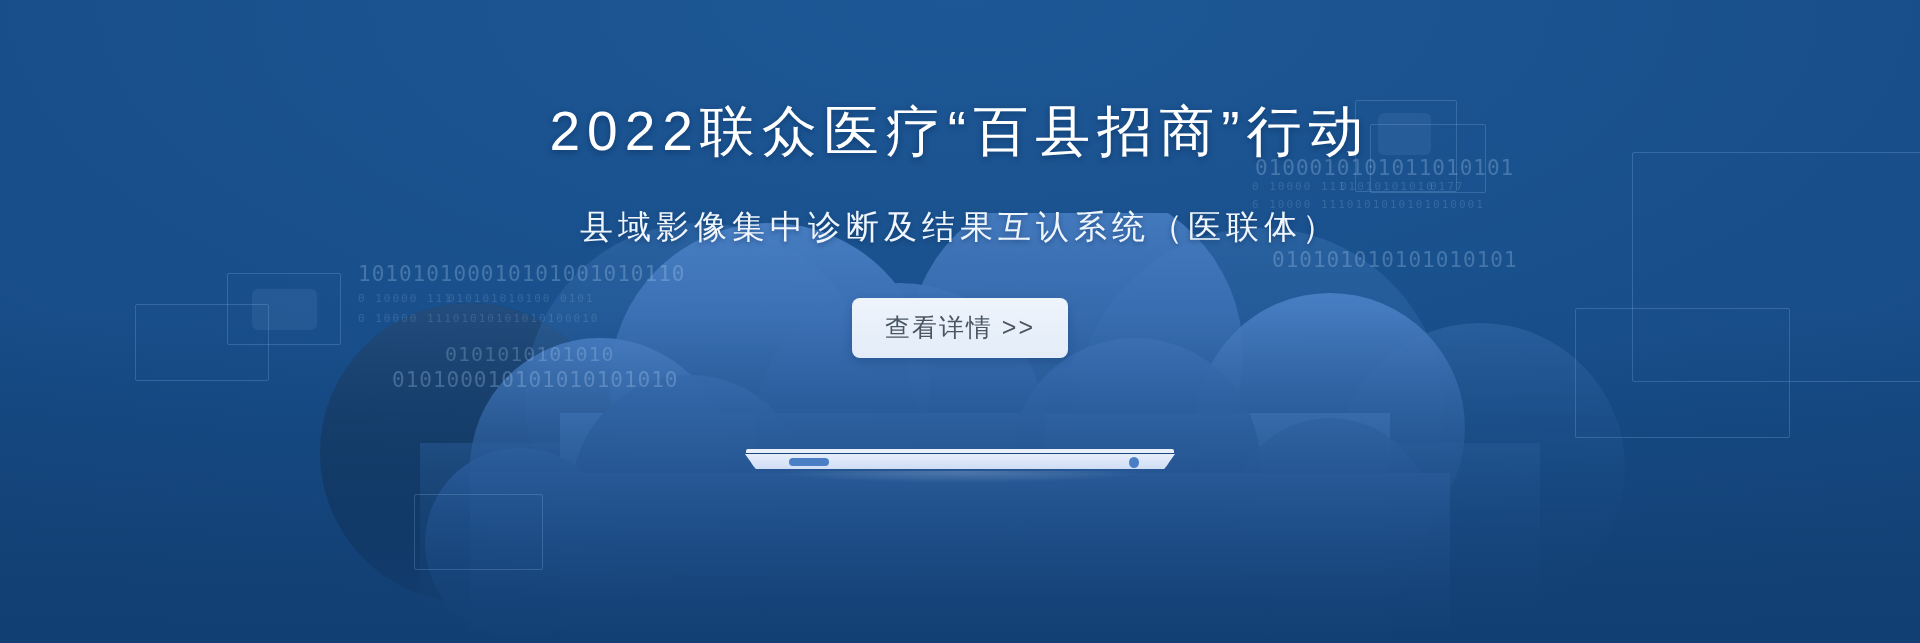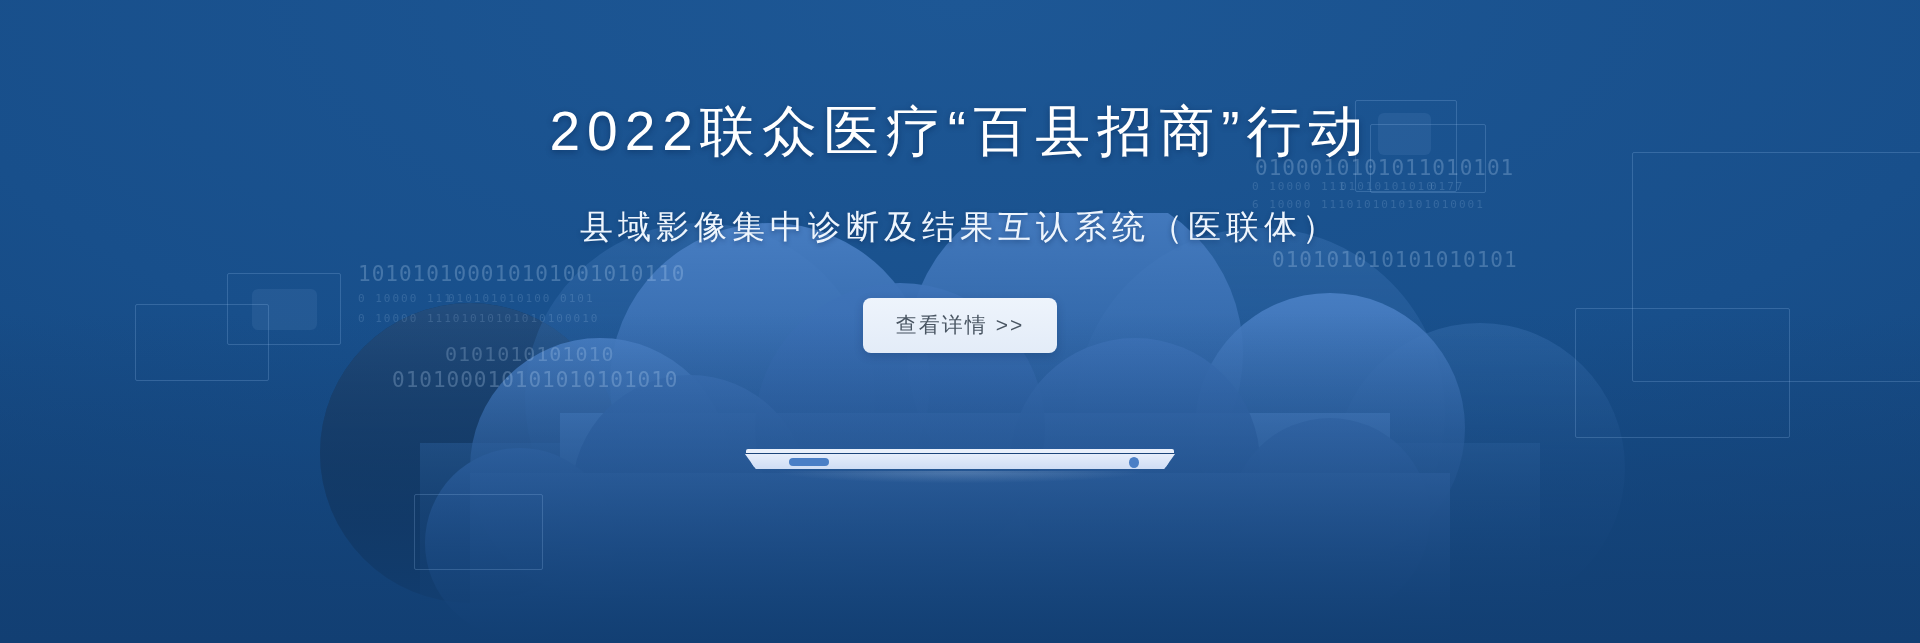--- a/index.html
+++ b/index.html
@@ -67,21 +67,21 @@
     color:#eef5fd;
     letter-spacing:5px;
     font-weight:400;
     text-shadow:0 2px 5px rgba(0,30,70,0.40);
     white-space:nowrap;
   }
   #cta {
     margin-top:48px;
     background:linear-gradient(180deg,#eef4fc 0%,#e3ecf8 100%);
     color:#4a5663;
-    font-size:21px;
+    font-size:25px;
     letter-spacing:2px;
     padding:13px 33px 14px 33px;
     border:none;
     border-radius:8px;
     cursor:pointer;
     box-shadow:0 3px 10px rgba(0,25,60,0.20);
     font-family:"Liberation Sans", sans-serif;
     white-space:nowrap;
   }
 

